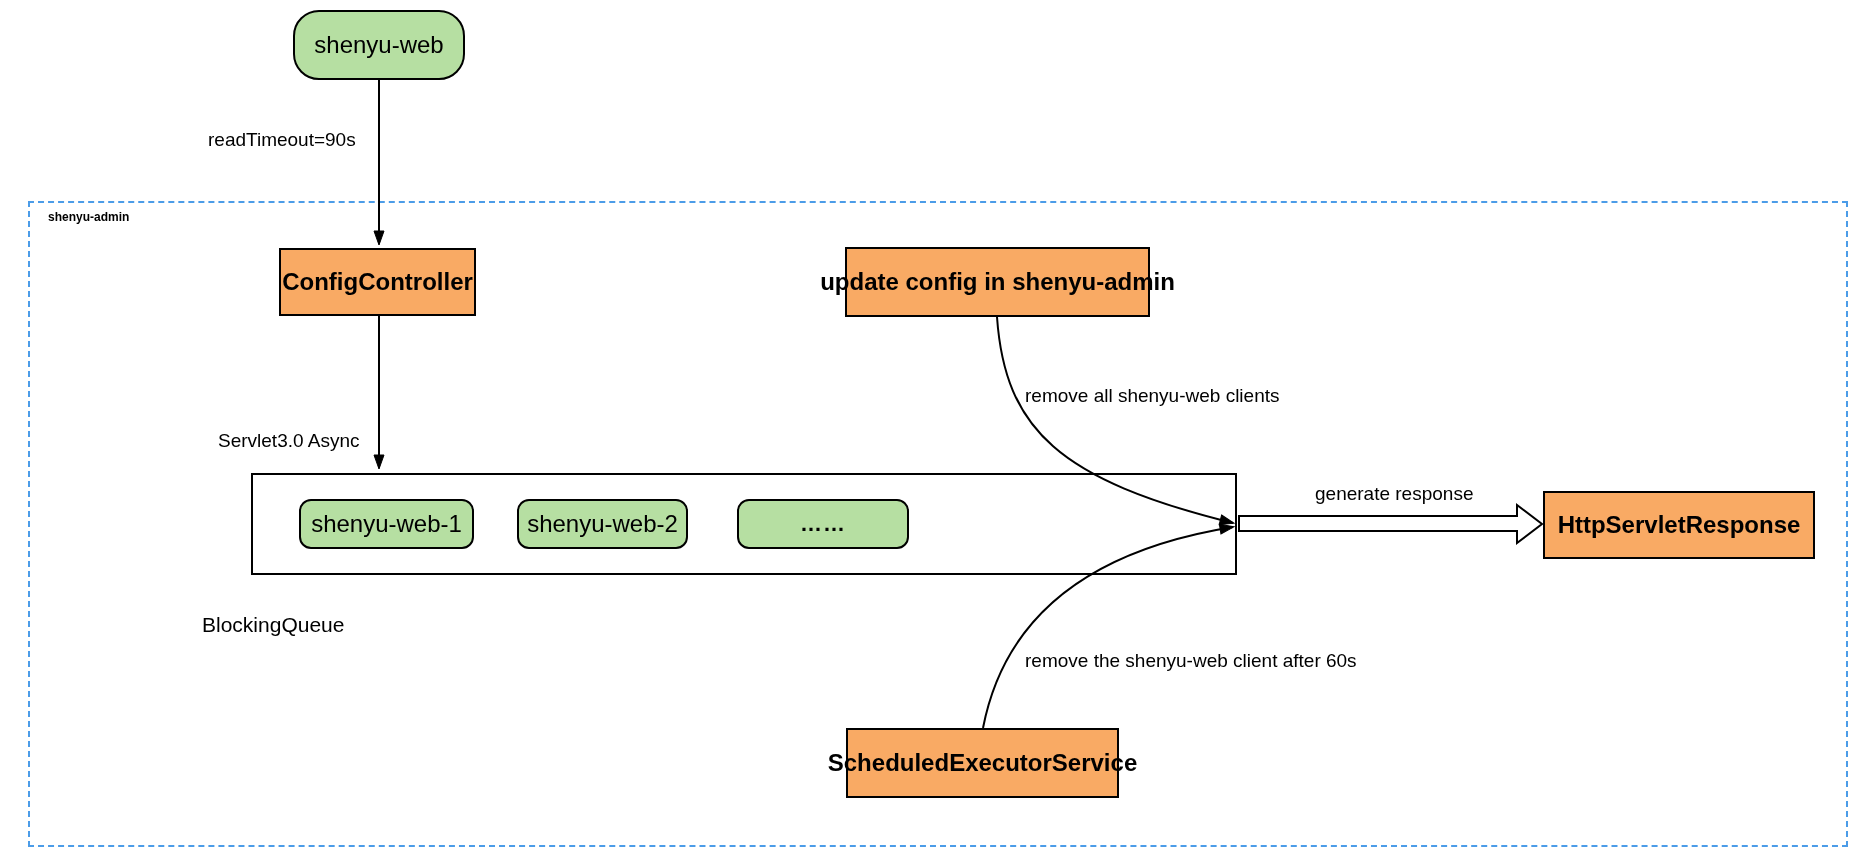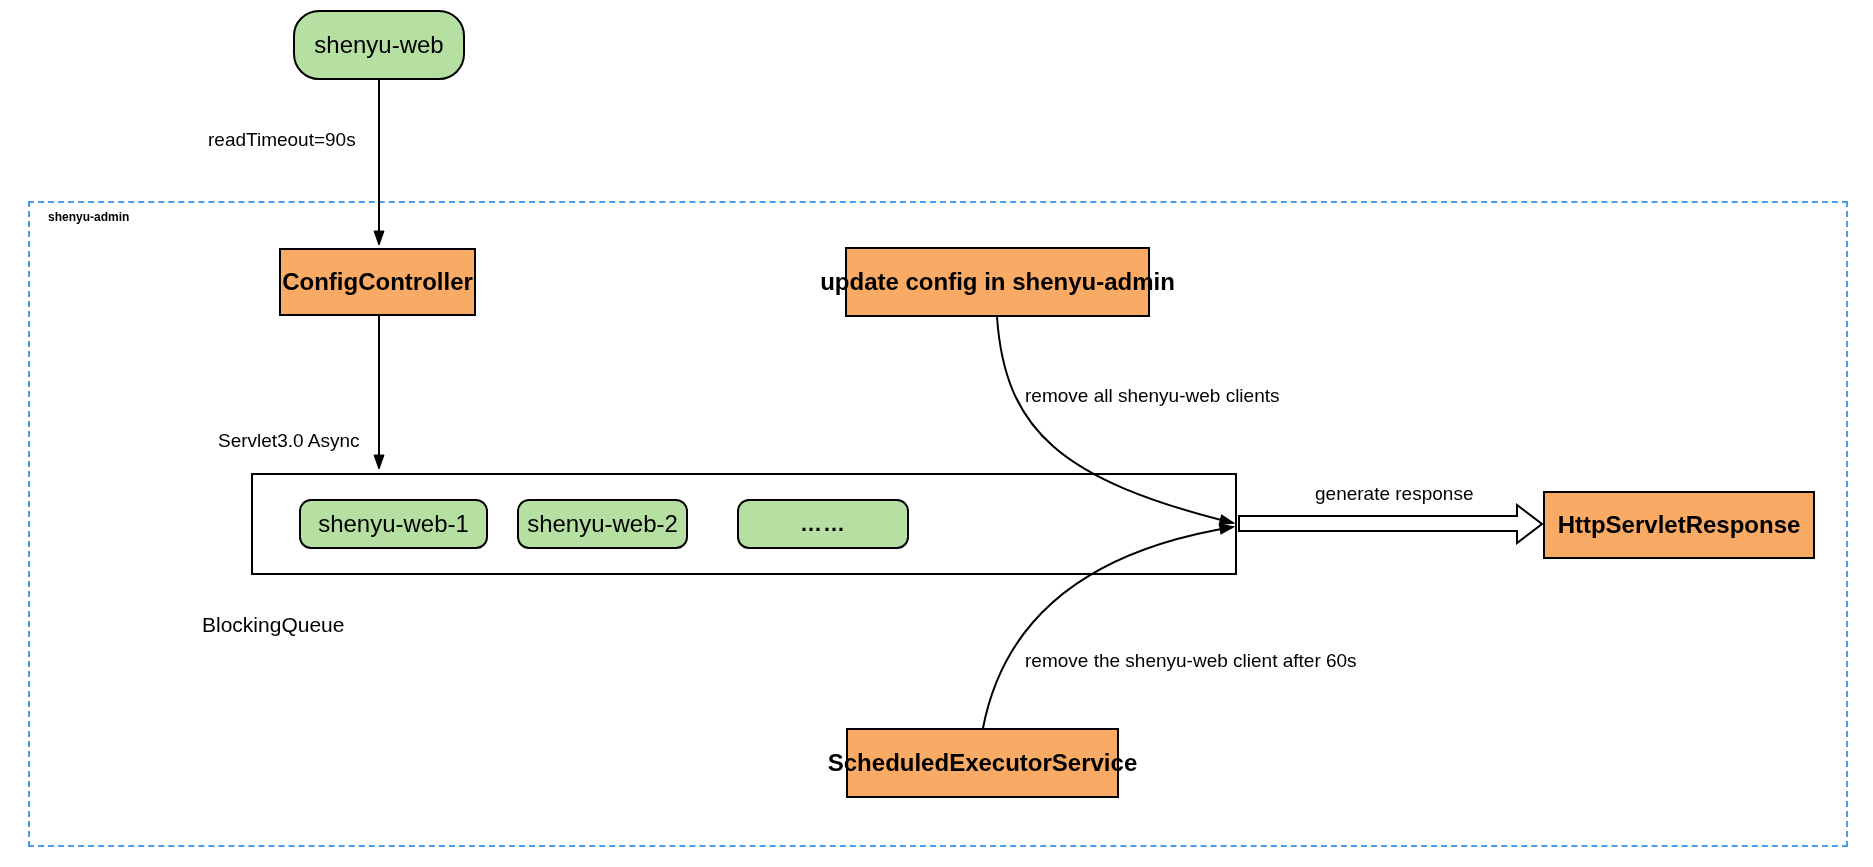--- a/index.html
+++ b/index.html
@@ -49,21 +49,21 @@
 
   
   .queue-rect{
     position:absolute;
     left:251px;top:473px;width:986px;height:102px;
     background:#ffffff;
     border:2px solid #000000;
     box-sizing:border-box;
     z-index:1;
   }
-  #queue-item-1{left:299px;top:499px;width:189px;height:50px;}
+  #queue-item-1{left:299px;top:499px;width:175px;height:50px;}
   #queue-item-2{left:517px;top:499px;width:171px;height:50px;}
   #queue-item-more{left:737px;top:499px;width:172px;height:50px;font-size:22px;font-weight:bold;letter-spacing:1px;}
   .queue-label{
     position:absolute;
     left:202px;top:613px;
     font-size:21px;
     white-space:nowrap;
   }
 
   

